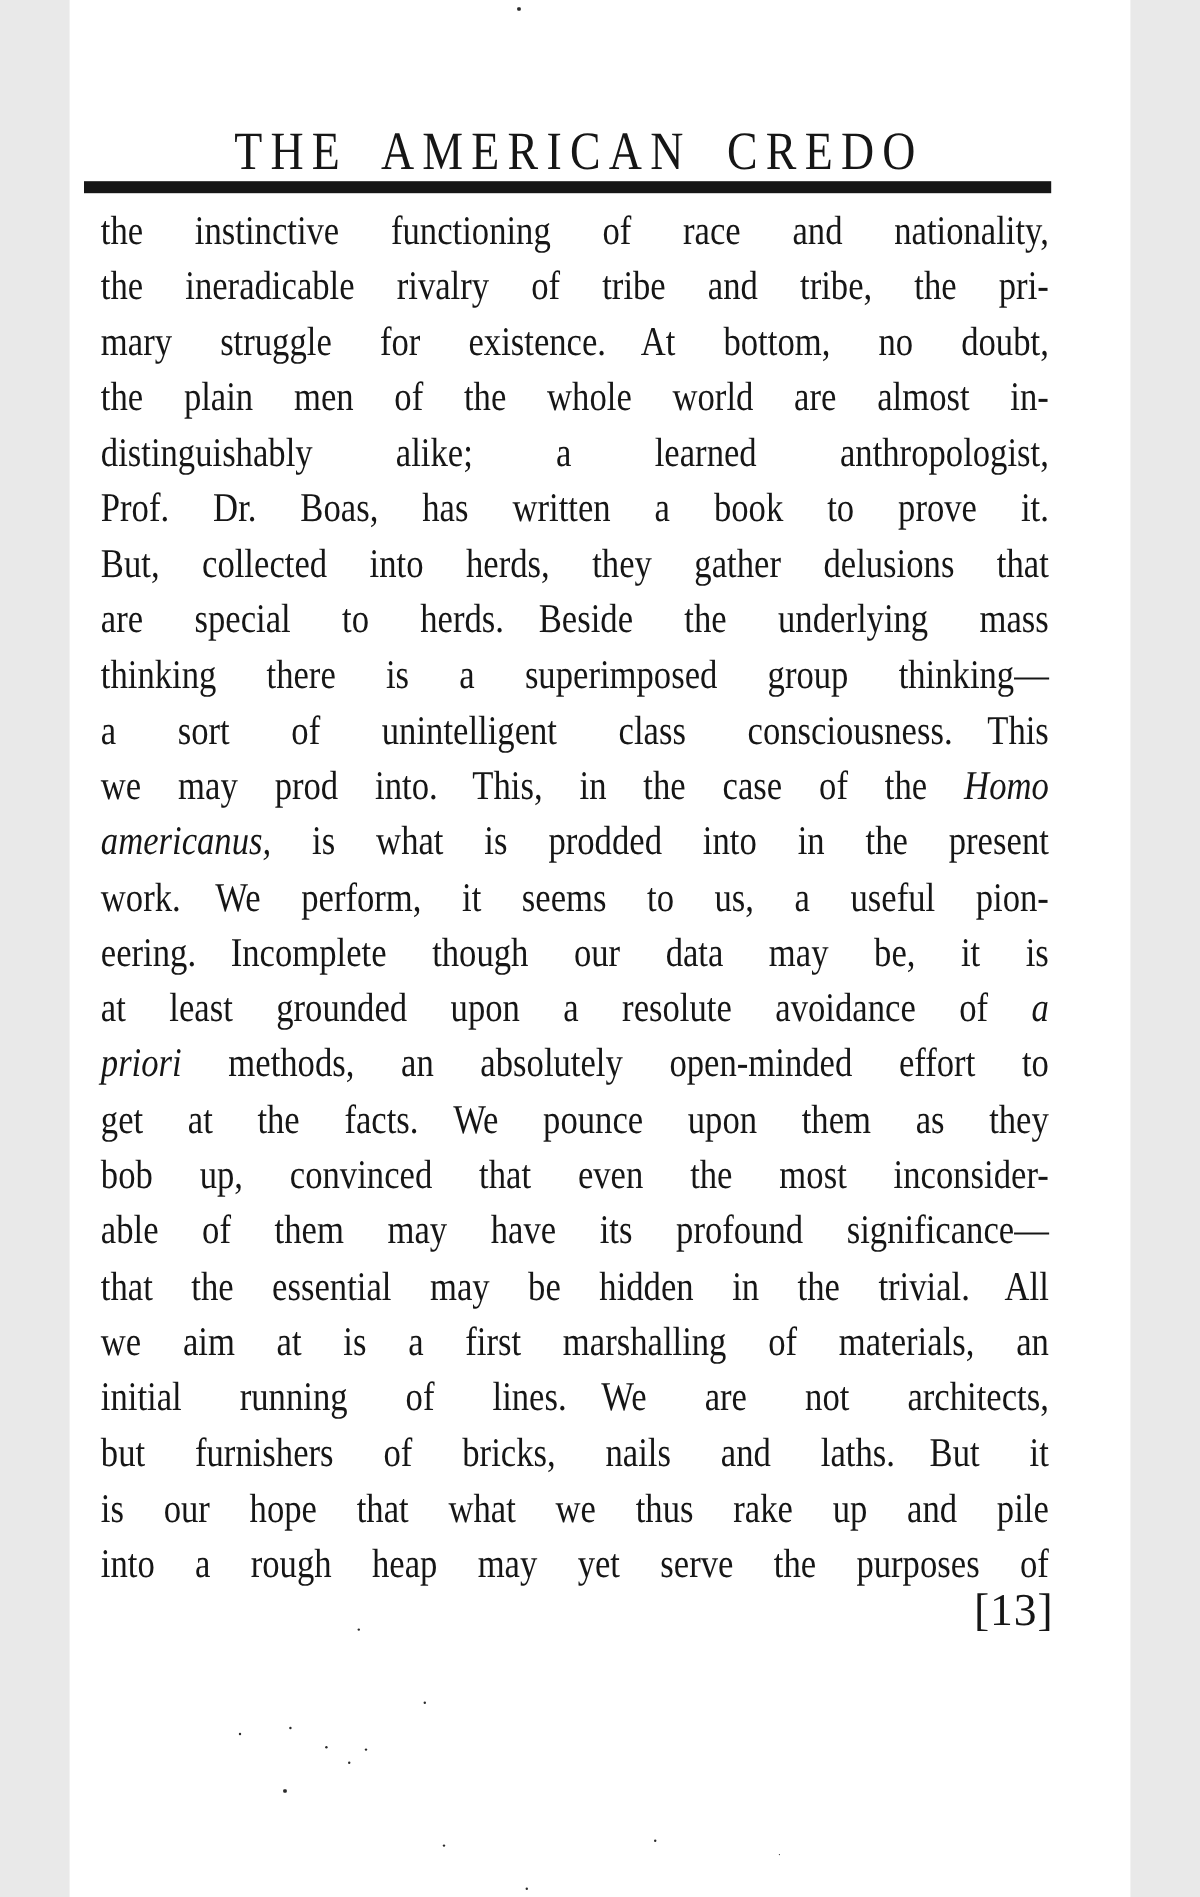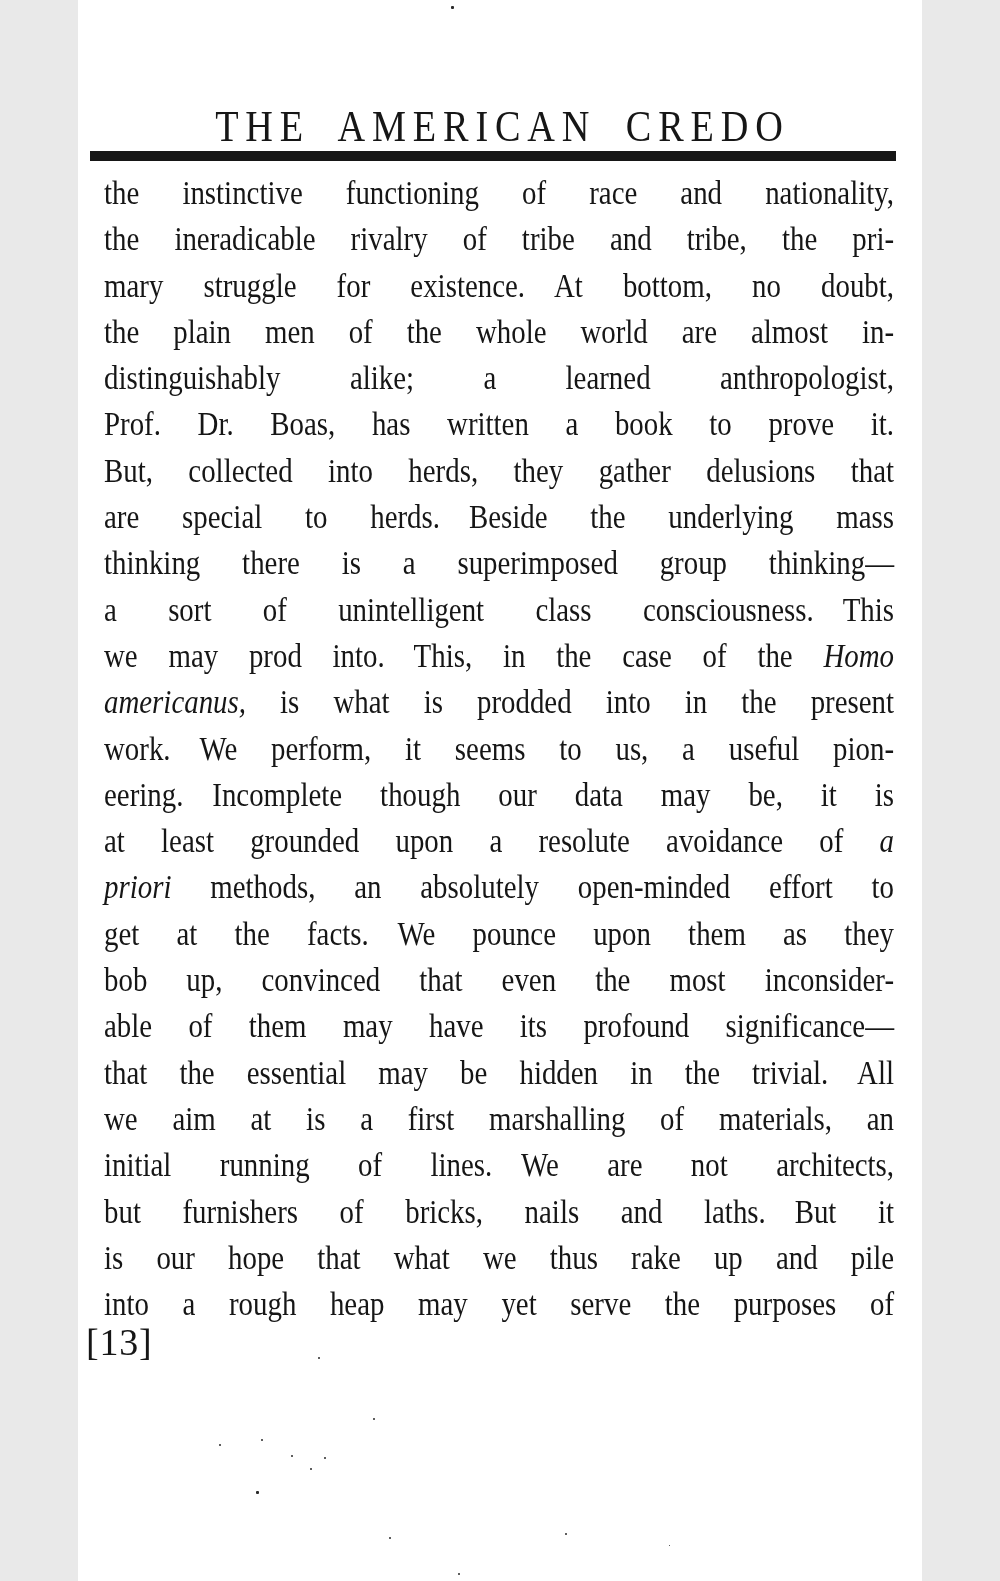--- a/index.html
+++ b/index.html
@@ -5,20 +5,21 @@
   :root { --ink:#161616; --paper:#ffffff; }
   html,body { margin:0; padding:0; background:#e9e9e9; }
   .page {
     position:relative;
     width:844px; height:1581px;
     background:var(--paper);
     color:var(--ink);
     font-family:"Liberation Serif", serif;
     overflow:hidden;
     margin:0 auto;
+    padding-left:40px;
   }
   .running-head {
     position:absolute;
     left:26px; top:100px;
     width:930px;
     transform:scaleX(0.8495);
     transform-origin:0 0;
     text-align:center;
     font-size:45px;
     letter-spacing:0.18em;
@@ -42,23 +43,23 @@
   }
   .line {
     height:46.3px;
     line-height:46.3px;
     text-align:justify;
     text-align-last:justify;
   }
   .line i { font-style:italic; }
   .page-number {
     position:absolute;
-    left:8px; top:1320px;
+    left:30px; top:1320px;
     width:790px;
-    text-align:left;
+    text-align:right;
     font-size:38px;
     letter-spacing:0.02em;
   }
   .speck {
     position:absolute;
     background:#2a2a2a;
     border-radius:1px;
   }
 </style>
 </head>

